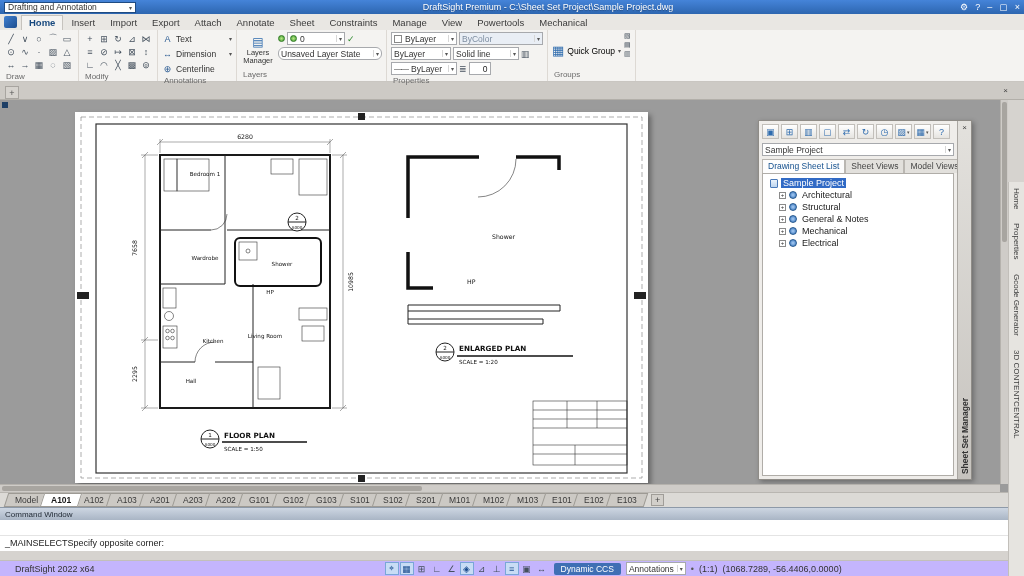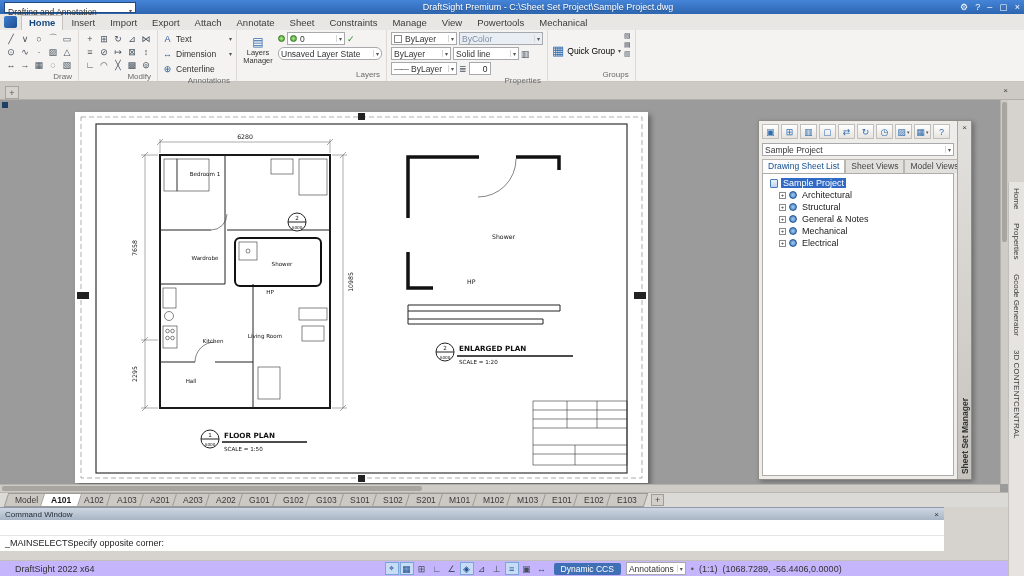--- a/index.html
+++ b/index.html
@@ -1,37 +1,37 @@
 <!DOCTYPE html>
 <html><head>
 <meta charset="utf-8">
 <style>
   * { margin:0; padding:0; box-sizing:border-box; }
   html,body { width:1024px; height:576px; overflow:hidden; font-family:"Liberation Sans",sans-serif; font-size:11px; color:#222; }
   #app { position:relative; width:1024px; height:576px; background:#d6d3cf; overflow:hidden; }
 
   
   .titlebar { height:14px; background:linear-gradient(#4584d9,#2d66b0); display:flex; align-items:center; color:#fff; padding:0 4px; gap:6px; }
-  .ws-combo { background:#fff; color:#333; border:1px solid #1f4b82; height:11px; width:132px; display:flex; align-items:flex-start; padding:4px 3px; font-size:8.5px; }
+  .ws-combo { background:#fff; color:#333; border:1px solid #1f4b82; height:11px; width:132px; display:flex; align-items:center; padding:4px 3px; font-size:8.5px; }
   .ws-combo .caret { margin-left:auto; font-size:6px; color:#555; }
   .tb-title { flex:1; text-align:center; font-size:9px; text-shadow:0 1px 1px rgba(0,0,0,.3); white-space:nowrap; overflow:hidden; }
   .win-controls { display:flex; gap:7px; font-size:9px; align-items:center; }
   .win-controls span { cursor:default; }
 
   
   .ribbon-tabs { height:16px; background:#e9e7e3; display:flex; align-items:flex-end; padding-left:4px; gap:1px; }
   .rtab-logo { width:13px; height:12px; margin-right:3px; background:linear-gradient(135deg,#3f7fd0,#1d4e8f); border-radius:2px; align-self:center; }
   .rtab { padding:1px 7px 2px; font-size:9.5px; color:#3b3b3b; white-space:nowrap; }
   .rtab.active { background:#f4f3f1; border:1px solid #c6c3be; border-bottom:none; color:#17497f; font-weight:bold; }
 
   
   .ribbon { height:52px; background:#f4f3f1; border-bottom:1px solid #c9c6c1; display:flex; }
   .rgroup { display:flex; flex-direction:column; padding:2px 4px 0; border-right:1px solid #ddd9d4; }
   .rgroup-content { flex:1; display:flex; gap:3px; }
-  .rgroup-label { text-align:right; font-size:8px; color:#6a6a6a; padding:1px 2px 2px; white-space:nowrap; }
+  .rgroup-label { text-align:left; font-size:8px; color:#6a6a6a; padding:1px 2px 2px; white-space:nowrap; }
   .icon-grid { display:grid; grid-template-columns:repeat(5,14px); grid-auto-rows:13px; }
   .tool-icon { display:flex; align-items:center; justify-content:center; font-size:9px; color:#45515e; cursor:default; }
   .stack { display:flex; flex-direction:column; gap:2px; justify-content:flex-start; }
   .row { display:flex; gap:2px; align-items:center; }
   .combo { background:#fff; border:1px solid #a7a9ad; height:13px; display:flex; align-items:center; font-size:8.5px; padding:0 2px; gap:3px; white-space:nowrap; color:#333; }
   .combo .caret { margin-left:auto; font-size:6px; color:#555; border-left:1px solid #d7d7d7; padding-left:2px; }
   .combo.disabled { background:#e9eef5; color:#7d8da1; }
   .caret { font-size:6px; color:#555; }
   .ann-row { display:flex; align-items:center; gap:3px; height:13px; width:70px; }
   .ann-icon { width:11px; text-align:center; font-size:9px; color:#2f5e94; }
@@ -115,21 +115,21 @@
   .side-tab { writing-mode:vertical-rl; font-size:8px; color:#3c3c3c; white-space:nowrap; }
 
   
   .sheet-tabs { position:absolute; top:492px; left:0; width:1024px; height:15px; background:#dcdad6; border-top:1px solid #b9b6b1; display:flex; align-items:stretch; padding-left:6px; }
   .stab { position:relative; display:flex; align-items:center; padding:0 8px; margin-right:-5px; background:#ccc9c4; border:1px solid #9d9a94; transform:skewX(-18deg); font-size:8.5px; color:#3a3a3a; }
   .stab > span { display:inline-block; transform:skewX(18deg); white-space:nowrap; }
   .stab.active { background:#fff; font-weight:bold; z-index:3; color:#1a1a1a; }
   .stab-add { margin-left:10px; align-self:center; width:13px; height:12px; display:flex; align-items:center; justify-content:center; border:1px solid #a09d98; background:#d2cfca; font-size:9px; color:#444; }
 
   
-  .cmdwin { position:absolute; top:507px; left:0; width:944px; height:44px; background:#fff; border-top:1px solid #8d99a8; }
+  .cmdwin { position:absolute; top:507px; left:0; width:1024px; height:44px; background:#fff; border-top:1px solid #8d99a8; }
   .cmd-header { height:12px; background:linear-gradient(#cdd6e2,#a9b5c5); display:flex; align-items:center; padding:0 5px; font-size:8px; color:#1f2833; }
   .cmd-header .x { margin-left:auto; font-size:8px; color:#333; }
   .cmd-history { height:16px; border-bottom:1px solid #e4e4e4; }
   .cmd-input { font-size:9px; padding:2px 5px; color:#222; }
 
   
   .statusbar { position:absolute; top:560px; left:0; width:1024px; height:16px; background:#c4b5fd; border-top:1px solid #c2bfba; display:flex; align-items:center; font-size:9px; padding:0 15px; gap:5px; color:#333; }
   .sb-icons { display:flex; gap:1px; margin-left:285px; }
   .sb-toggle { width:14px; height:13px; display:flex; align-items:center; justify-content:center; font-size:9px; color:#44505c; border:1px solid transparent; }
   .sb-toggle.on { background:#c8dcf5; border-color:#7aa6d8; color:#1d4e8f; }

